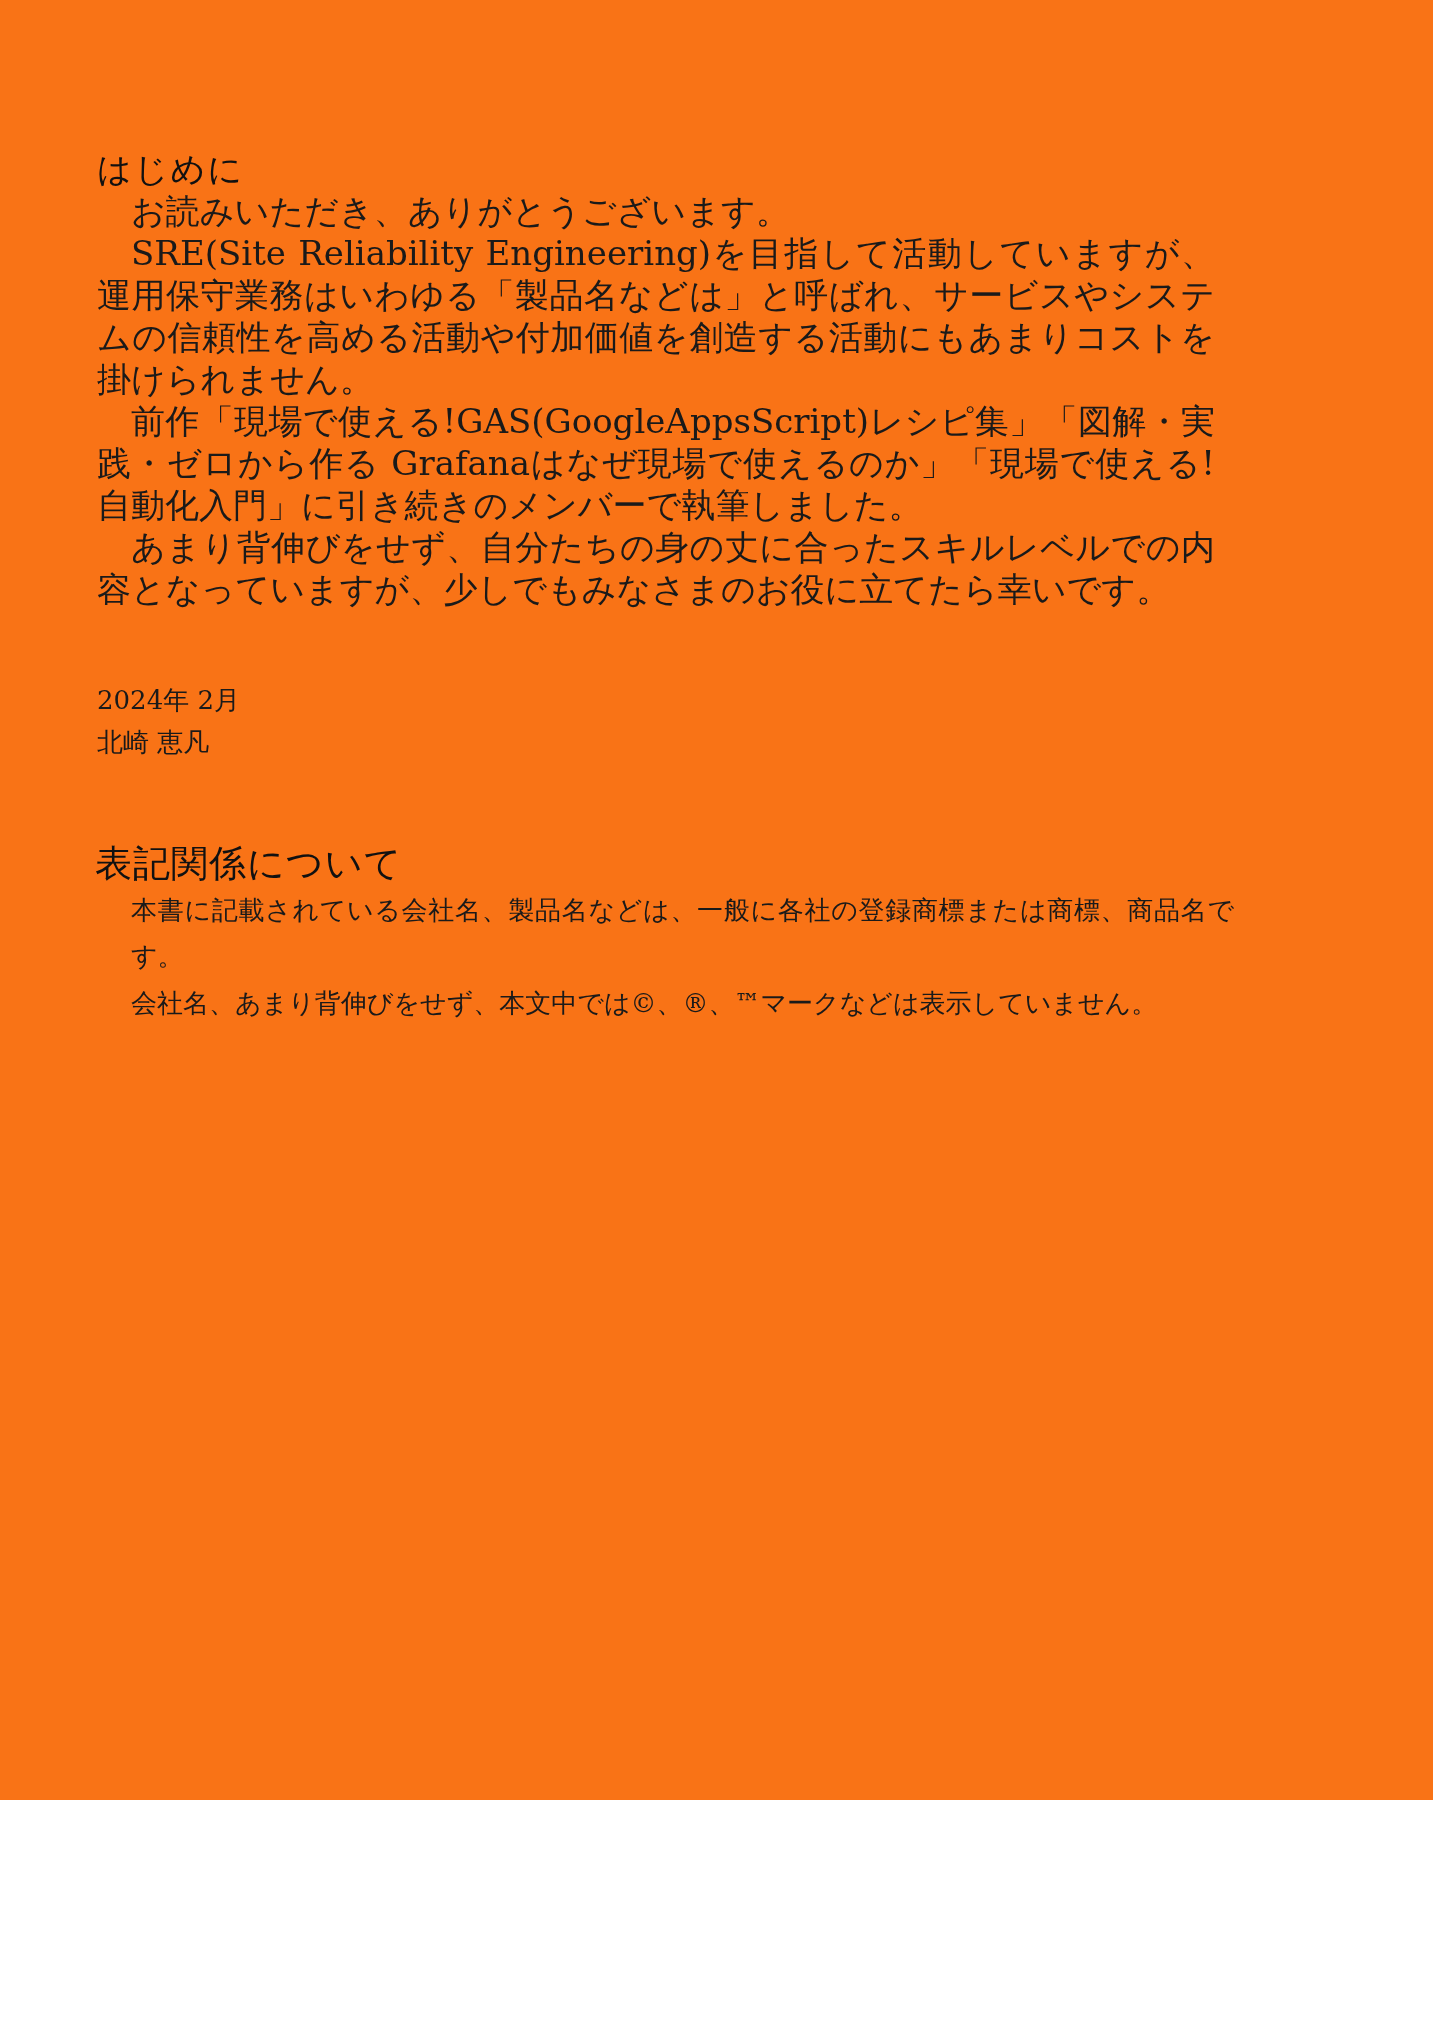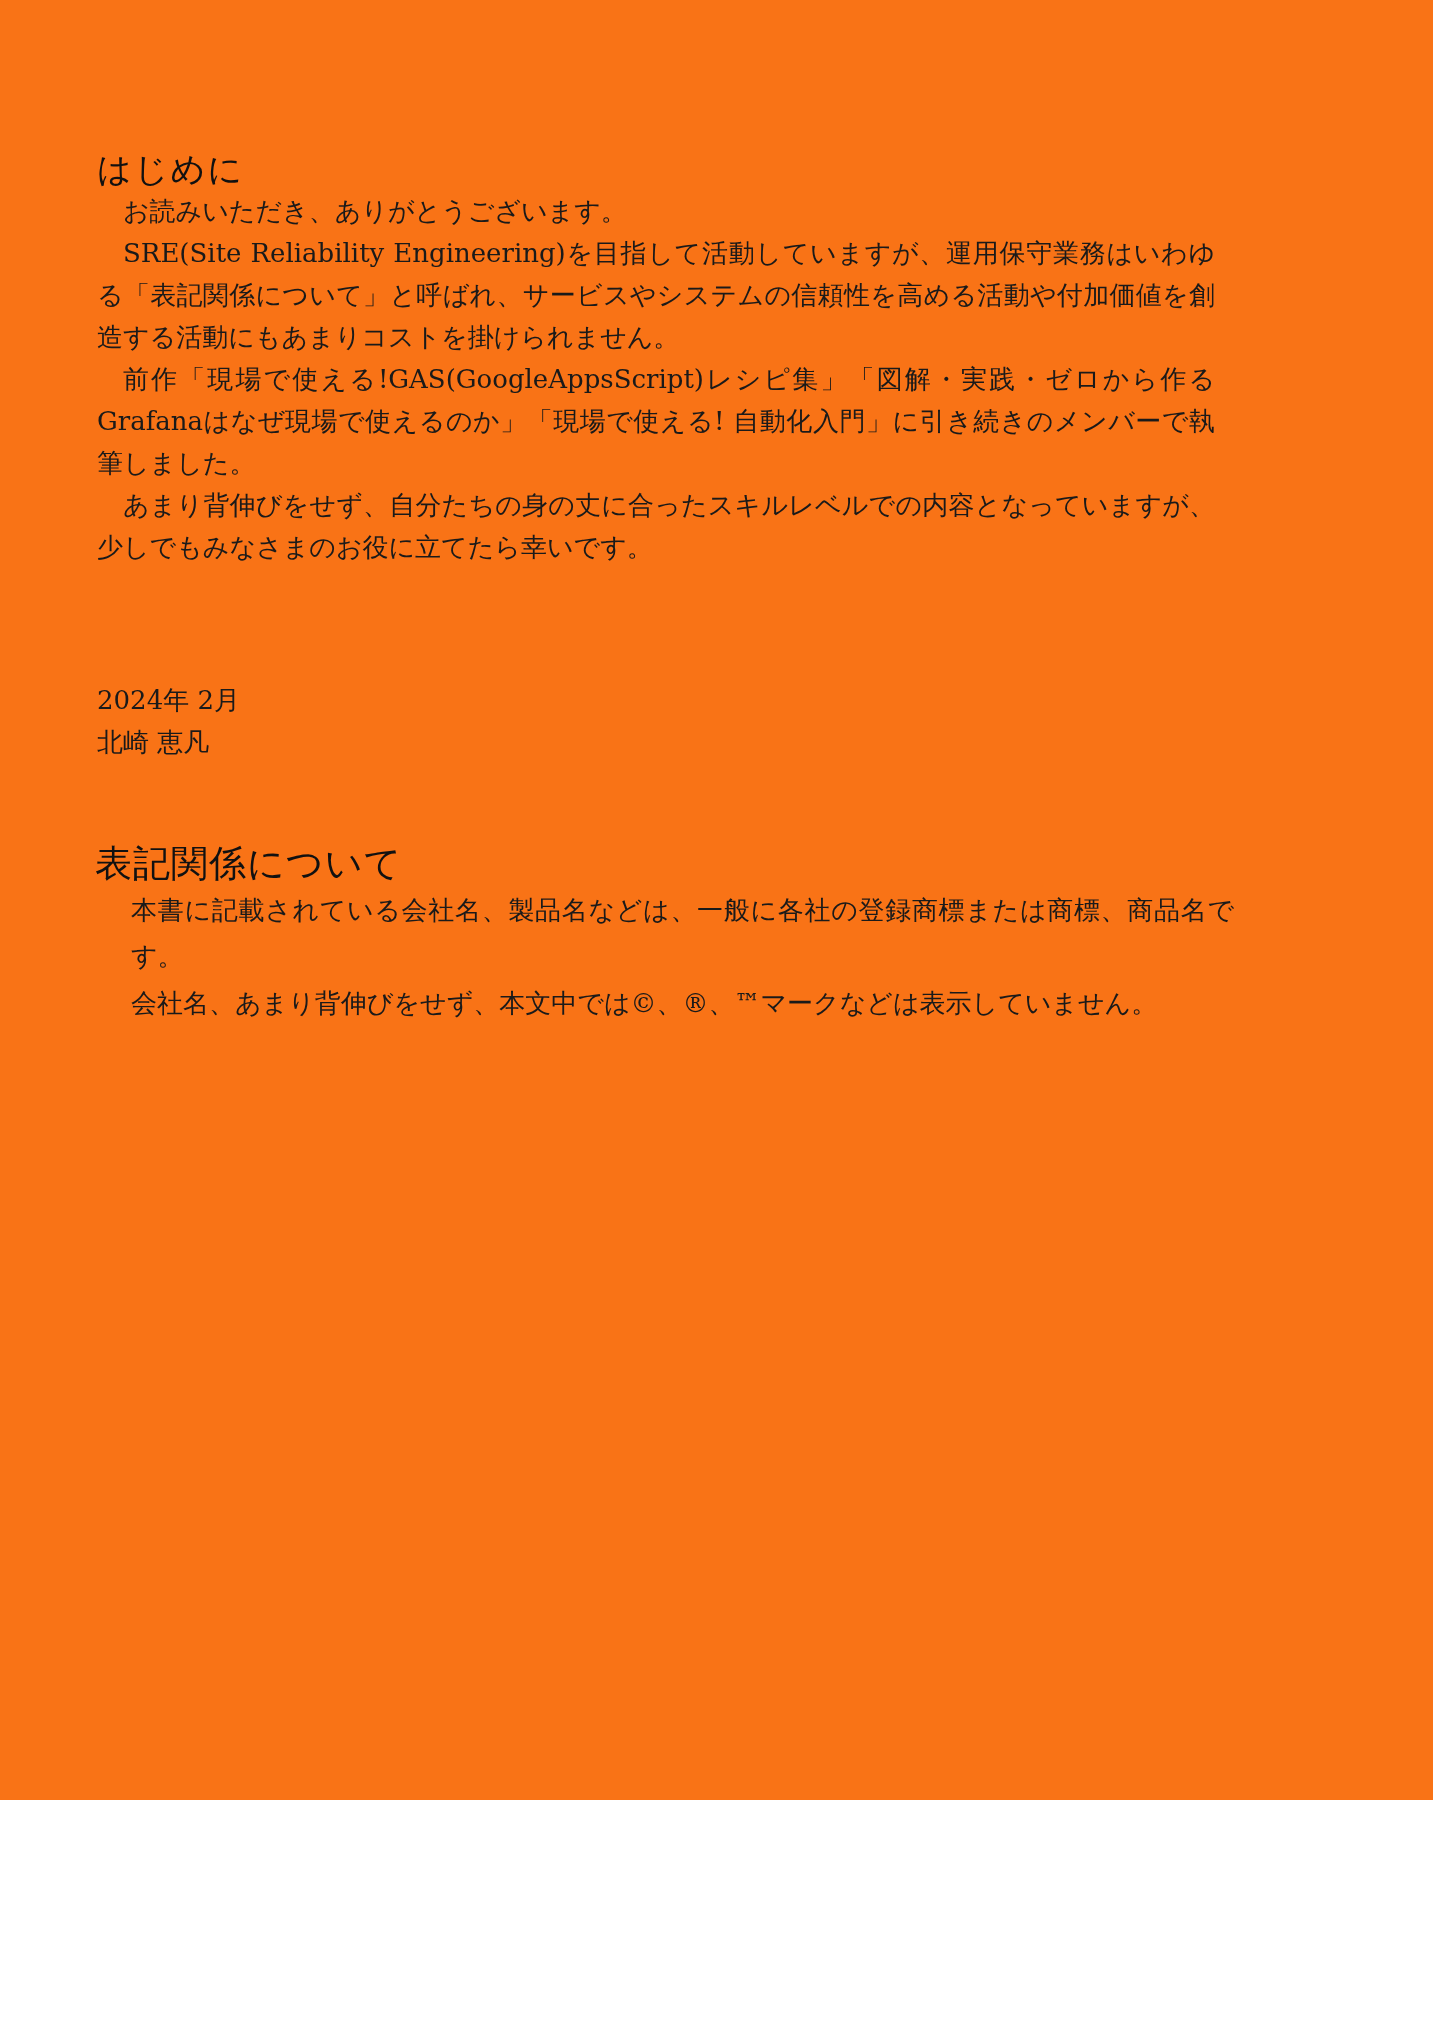--- a/index.html
+++ b/index.html
@@ -24,21 +24,21 @@
     font-size: 34px;
     font-weight: normal;
     letter-spacing: 2px;
     color: #111111;
   }
   .body-text {
     position: absolute;
     top: 190px;
     left: 97px;
     width: 1118px;
-    font-size: 26px;
+    font-size: 34px;
     line-height: 42px;
     text-align: justify;
     color: #1a1a1a;
   }
   .body-text p {
     margin: 0;
     text-indent: 1em;
   }
   .signoff {
     position: absolute;
@@ -101,21 +101,21 @@
 </style>
 </head>
 <body>
 
 <div class="page">
 
   <h1 class="doc-title">はじめに</h1>
 
   <div class="body-text">
     <p>お読みいただき、ありがとうございます。</p>
-    <p>SRE(Site Reliability Engineering)を目指して活動していますが、運用保守業務はいわゆる「表記関係について」と呼ばれ、サービスやシステムの信頼性を高める活動や付加価値を創造する活動にもあまりコストを掛けられません。</p>
+    <p>SRE(Site Reliability Engineering)を目指して活動していますが、運用保守業務はいわゆる「製品名などは」と呼ばれ、サービスやシステムの信頼性を高める活動や付加価値を創造する活動にもあまりコストを掛けられません。</p>
     <p>前作「現場で使える!GAS(GoogleAppsScript)レシピ集」「図解・実践・ゼロから作る Grafanaはなぜ現場で使えるのか」「現場で使える! 自動化入門」に引き続きのメンバーで執筆しました。</p>
     <p>あまり背伸びをせず、自分たちの身の丈に合ったスキルレベルでの内容となっていますが、少しでもみなさまのお役に立てたら幸いです。</p>
   </div>
 
   <div class="signoff">
     <div>2024年 2月</div>
     <div>北崎 恵凡</div>
   </div>
 
   <h2 class="section-heading">表記関係について</h2>

